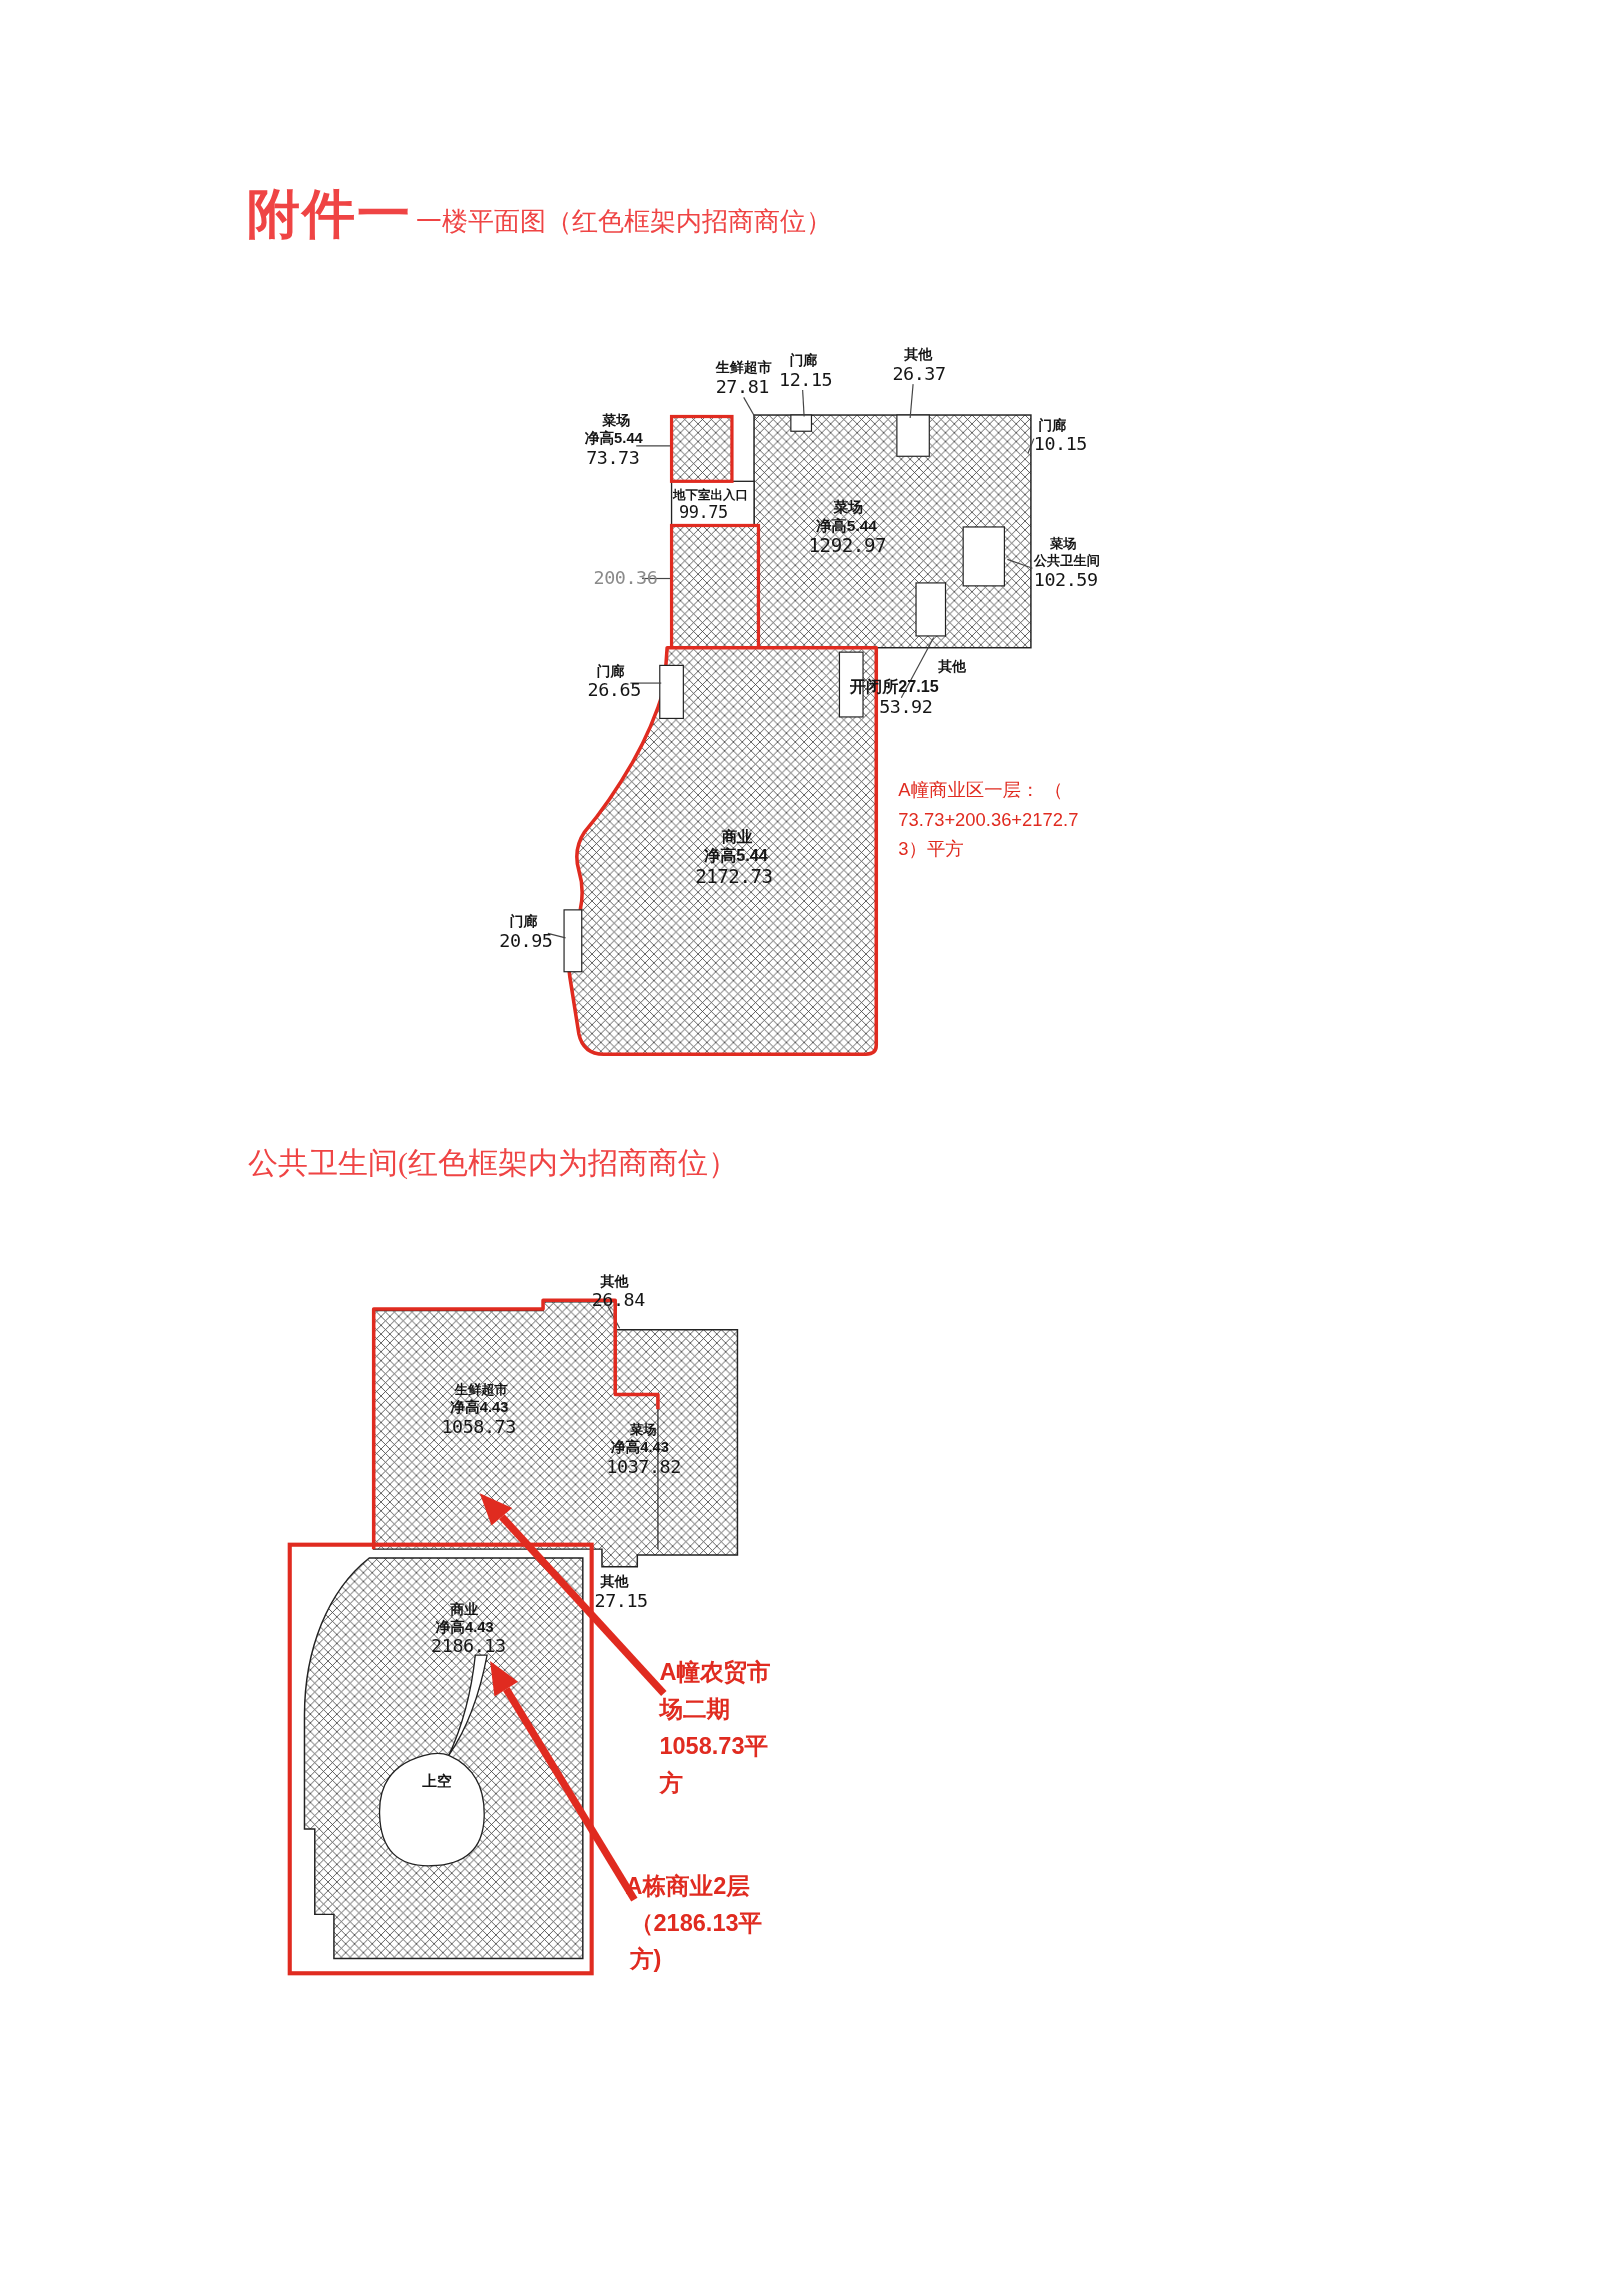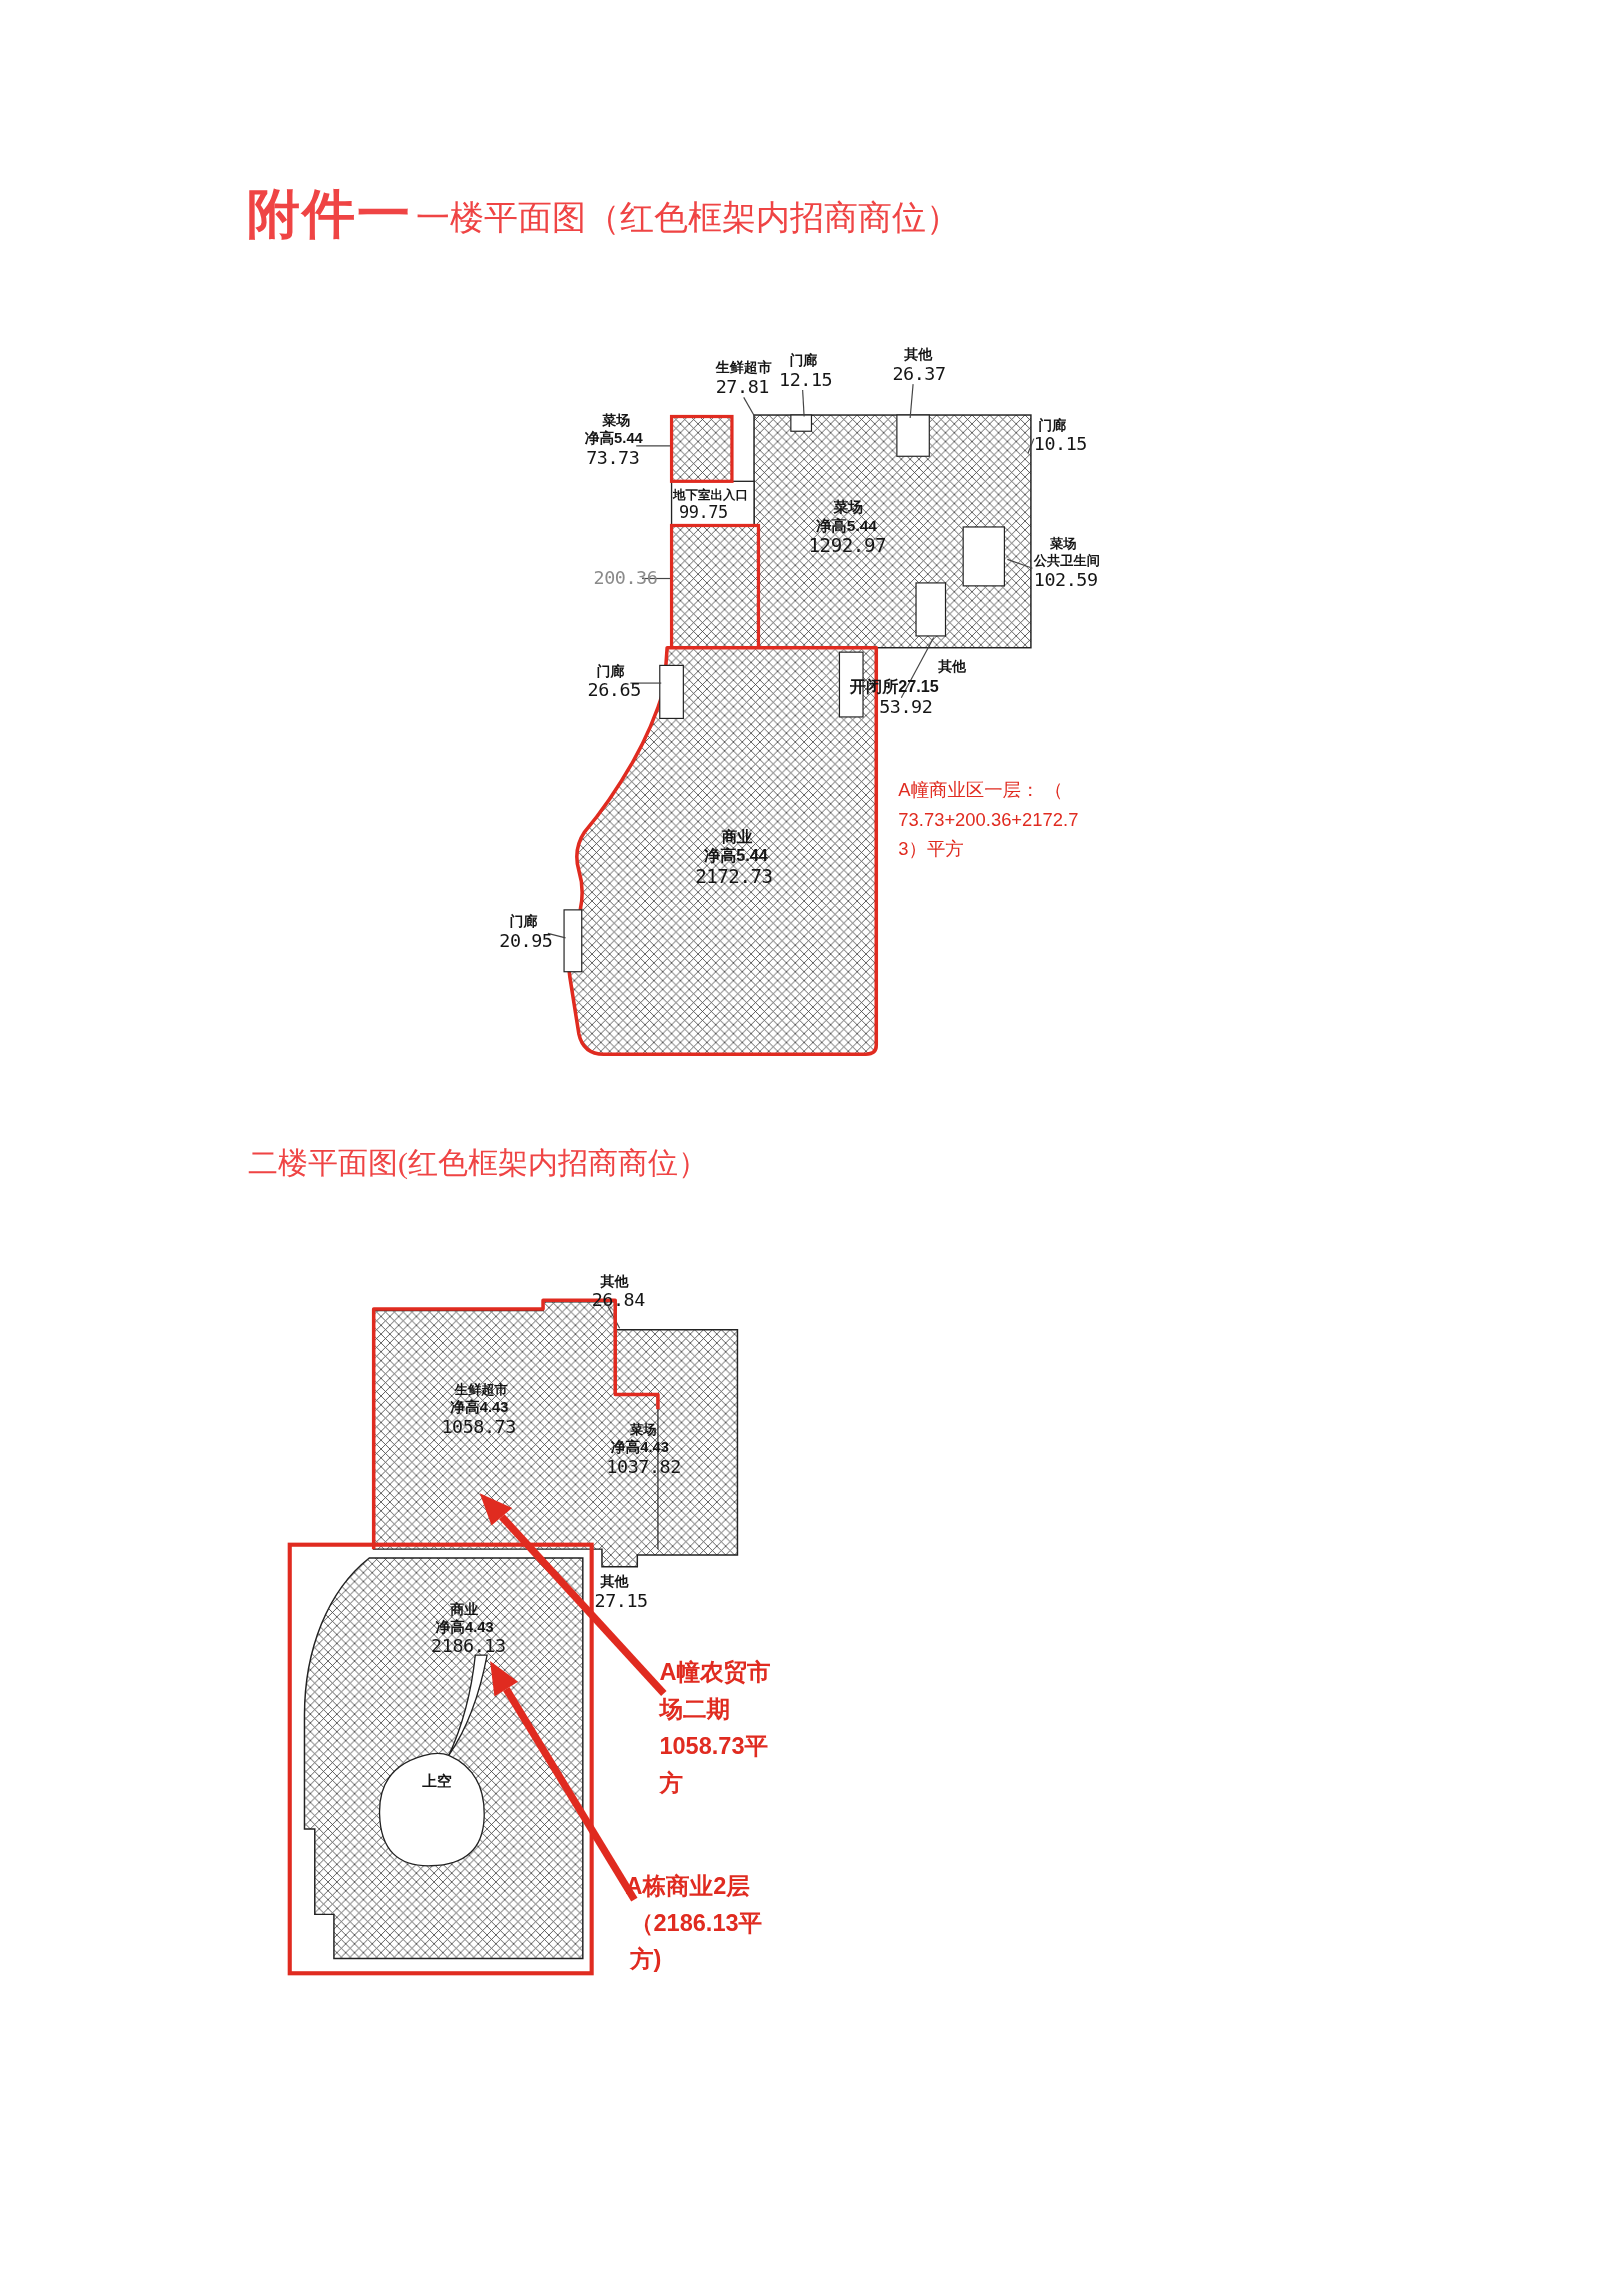--- a/index.html
+++ b/index.html
@@ -1,20 +1,20 @@
 <!DOCTYPE html>
 <html><head>
 <meta charset="utf-8">
 <style>
   html,body{margin:0;padding:0;background:#ffffff;}
   .page{position:relative;width:1620px;height:2292px;background:#ffffff;overflow:hidden;
         font-family:"Liberation Sans",sans-serif;color:#ef4444;}
   .title-row{position:absolute;left:247px;top:188px;display:flex;align-items:flex-end;gap:3.9px;}
   .main-title{font-family:"Liberation Serif",serif;font-weight:700;font-size:53px;line-height:1;letter-spacing:2px;}
-  .sub-title{font-family:Liberation Sans, sans-serif;font-size:34px;line-height:1.15;padding-bottom:3.9px;}
+  .sub-title{font-family:Liberation Sans, sans-serif;font-size:26px;line-height:1.15;padding-bottom:3.9px;}
   .section2-title{position:absolute;left:248px;top:1143px;font-family:"Liberation Serif",serif;font-size:30px;}
   .plan{position:absolute;}
   .plan1{left:486px;top:331px;}
   .plan2{left:266px;top:1259px;}
   .plan text{fill:#151515;}
   .plan .c{font-family:"Liberation Sans",sans-serif;font-weight:700;}
   .plan .n{font-family:"DejaVu Sans Mono",monospace;font-weight:400;letter-spacing:-0.3px;}
   .plan .g{fill:#8a8a8a;}
   .plan .r{font-family:"Liberation Sans",sans-serif;fill:#e02b20;font-weight:500;}
   .plan .rb{font-family:"Liberation Sans",sans-serif;fill:#e02b20;font-weight:700;}
@@ -114,21 +114,21 @@
       <text class="n" font-size="12.5" x="339" y="643">20.95</text>
     </g>
 
     <g>
       <text class="r" font-size="12.5" x="610" y="541">A幢商业区一层：  （</text>
       <text class="r" font-size="12.5" x="610" y="561">73.73+200.36+2172.7</text>
       <text class="r" font-size="12.5" x="610" y="581">3）平方</text>
     </g>
   </svg>
 
-  <div class="section2-title">二楼平面图(红色框架内招商商位）</div>
+  <div class="section2-title">公共卫生间(红色框架内为招商商位）</div>
 
   <svg class="plan plan2" viewBox="180 855 380 495" width="560" height="729" xmlns="http://www.w3.org/2000/svg">
     <defs>
       <pattern id="xh2" width="6" height="6" patternUnits="userSpaceOnUse">
         <rect width="6" height="6" fill="#ffffff"></rect>
         <path d="M0,6 L6,0 M-1.5,1.5 L1.5,-1.5 M4.5,7.5 L7.5,4.5" stroke="#3d3d3d" stroke-width="0.55"></path>
         <path d="M0,0 L6,6 M4.5,-1.5 L7.5,1.5 M-1.5,4.5 L1.5,7.5" stroke="#3d3d3d" stroke-width="0.55"></path>
       </pattern>
     </defs>
 

